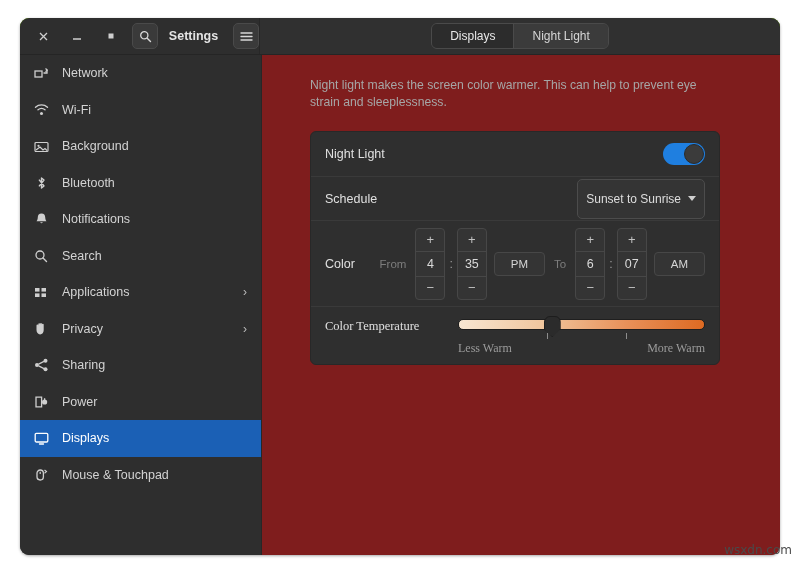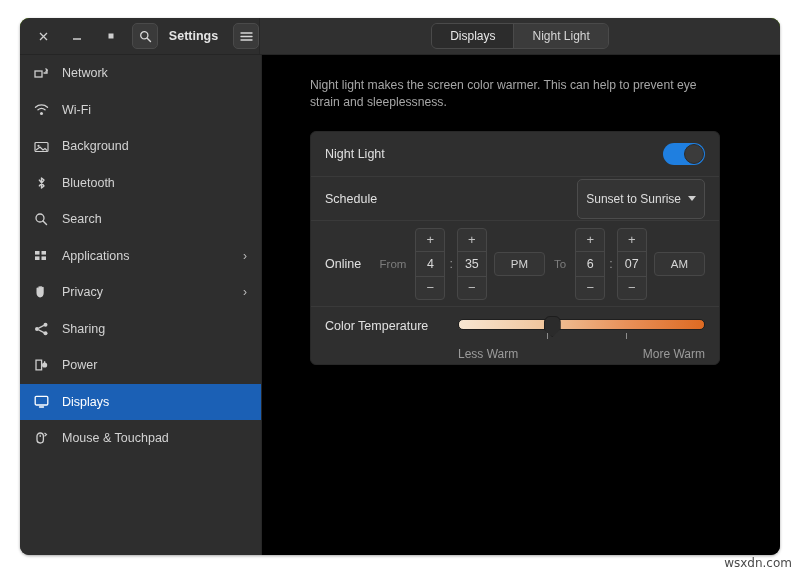--- a/index.html
+++ b/index.html
@@ -169,21 +169,21 @@
   }
   .sb-item.selected {
     background: #1b60b5;
     color: #ffffff;
   }
   .sb-item.selected .sb-icon { color: #ffffff; }
 
   
   .content {
     flex: 1;
-    background: #000000;
+    background: #7f1d1d;
     padding: 22px 38px 0 48px;
     box-sizing: border-box;
     overflow: hidden;
   }
   .desc {
     color: #a6a6a6;
     font-size: 12.2px;
     line-height: 17px;
     max-width: 410px;
     margin-bottom: 20px;
@@ -210,21 +210,21 @@
   }
   .row-right {
     margin-left: auto;
     display: flex;
     align-items: center;
   }
 
   .row-nightlight { height: 44px; }
   .row-schedule   { height: 44px; }
   .row-times      { height: 86px; }
-  .row-temp       { height: 58px; align-items: flex-start; padding-top: 12px; }
+  .row-temp       { height: 58px; align-items: flex-start; padding-top: 12px; font-family: Liberation Serif, serif; }
 
   
   .toggle {
     width: 42px;
     height: 22px;
     border-radius: 11px;
     background: #1f7fe0;
     position: relative;
     box-sizing: border-box;
   }
@@ -365,29 +365,29 @@
     top: 1px;
     width: 1px;
     height: 6px;
     background: #8d8d8d;
   }
   .slider-labels {
     display: flex;
     justify-content: space-between;
     color: #9b9b9b;
     font-size: 12px;
-    margin-top: 7px;
+    margin-top: 1px;
     gap: 38px;
   }
 
   
   .watermark {
     position: absolute;
     right: 8px;
-    bottom: 3px;
+    bottom: 16px;
     color: #4a4a4a;
     font-size: 12px;
     font-family: "DejaVu Sans", sans-serif;
   }
 </style>
 </head>
 <body>
 
 <div id="root">
 
@@ -479,20 +479,29 @@
 
         <div class="sb-item">
           <span class="sb-icon">
             <svg width="15" height="14" viewBox="0 0 15 14">
               <path d="M5 3.6 L10 10 L7.5 12 V2 L10 4 L5 10.4" stroke="#cfcfcf" stroke-width="1.4" fill="none" stroke-linejoin="round"></path>
             </svg>
           </span>
           <span class="sb-label">Bluetooth</span>
         </div>
 
+        <div class="sb-item">
+          <span class="sb-icon">
+            <svg width="15" height="14" viewBox="0 0 15 14">
+              <path d="M7.5 1.5 C5 1.5 3.8 3.2 3.8 5.3 C3.8 8 2.5 9.2 2.5 9.2 H12.5 C12.5 9.2 11.2 8 11.2 5.3 C11.2 3.2 10 1.5 7.5 1.5 Z" fill="#cfcfcf"></path>
+              <path d="M6.2 10.3 A1.4 1.4 0 0 0 8.8 10.3" fill="#cfcfcf"></path>
+            </svg>
+          </span>
+          <span class="sb-label">Notifications</span>
+        </div>
 
         <div class="sb-item">
           <span class="sb-icon">
             <svg width="14" height="14" viewBox="0 0 14 14">
               <circle cx="6" cy="6" r="4" stroke="#cfcfcf" stroke-width="1.3" fill="none"></circle>
               <path d="M9 9 L12.5 12.5" stroke="#cfcfcf" stroke-width="1.4" fill="none" stroke-linecap="round"></path>
             </svg>
           </span>
           <span class="sb-label">Search</span>
         </div>
@@ -587,21 +596,21 @@
             <span class="row-label">Schedule</span>
             <div class="row-right">
               <div class="dropdown">
                 <span>Sunset to Sunrise</span>
                 <span class="caret"></span>
               </div>
             </div>
           </div>
 
           <div class="row row-times">
-            <span class="row-label">Online</span>
+            <span class="row-label">Color</span>
 
             <div class="times-wrap">
 
               <span class="times-sublabel">From</span>
 
               <div class="spingroup">
                 <div class="spin">
                   <div class="sbtn">+</div>
                   <div class="sval">4</div>
                   <div class="sbtn">−</div>

